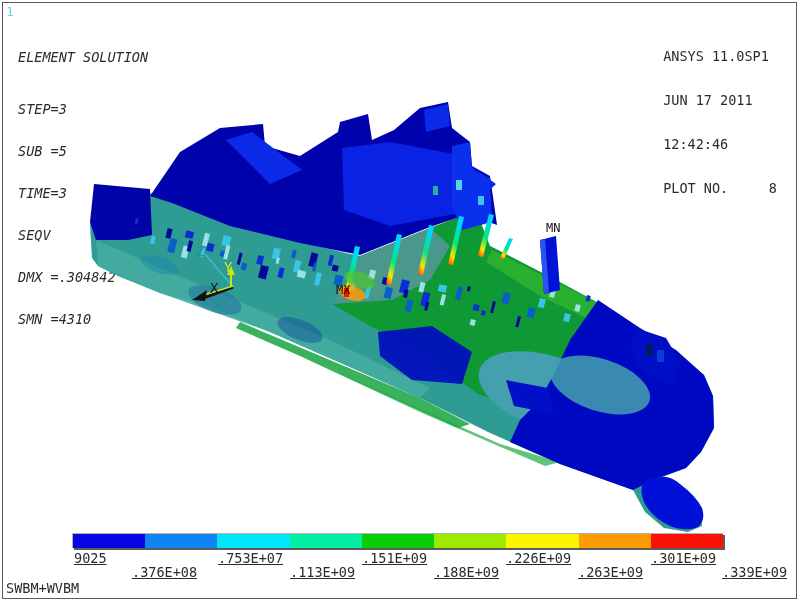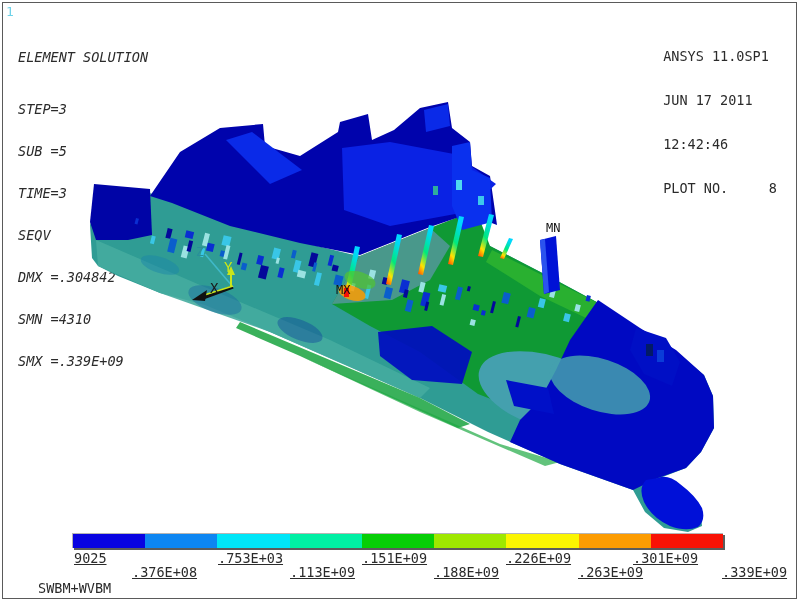--- a/index.html
+++ b/index.html
@@ -8,40 +8,39 @@
   .frame{position:absolute;left:2px;top:2px;right:3px;bottom:3px;border:1px solid #5a5a5a;pointer-events:none;}
   .plot-id{position:absolute;left:6px;top:4px;font-size:13px;color:#6fd2e8;}
   .annot-left{position:absolute;left:18px;top:22px;font-size:13.5px;line-height:14px;white-space:pre;font-style:italic;}
   .annot-left .ttl{margin-bottom:10px;}
   .annot-right{position:absolute;right:23px;top:20px;font-size:13.5px;line-height:14.6px;text-align:left;white-space:pre;}
   .viewport{position:absolute;left:0;top:0;width:800px;height:602px;}
   .legend{position:absolute;left:72px;top:533px;width:650px;height:14px;display:flex;
           box-shadow:2px 2px 0 #5c5c5c;border-top:1px solid #b5b5b5;border-left:1px solid #b5b5b5;}
   .legend .seg{flex:1 1 0;height:100%;}
   .leg-label{position:absolute;font-size:13.5px;white-space:pre;text-decoration:underline;}
-  .footer-title{position:absolute;left:6px;top:580px;font-size:13.5px;white-space:pre;margin-left:32px;}
+  .footer-title{position:absolute;left:6px;top:580px;font-size:13.5px;white-space:pre;}
   svg text{font-family:"DejaVu Sans Mono",monospace;}
 </style>
 </head>
 <body>
 
 <div id="stage">
   <div class="frame"></div>
 
   <div class="plot-id">1</div>
 
   <div class="annot-left">
     <div class="ttl">ELEMENT SOLUTION</div>
     <div>STEP=3</div>
     <div>SUB =5</div>
     <div>TIME=3</div>
     <div>SEQV      (NOAVG)</div>
     <div>DMX =.304842</div>
     <div>SMN =4310</div>
-    <div>SMX =.339E+09</div>
   </div>
 
   <div class="annot-right">
     <div>ANSYS 11.0SP1</div>
     <div>JUN 17 2011</div>
     <div>12:42:46</div>
     <div>PLOT NO.     8</div>
   </div>
 
   <div class="viewport">
@@ -204,24 +203,24 @@
     <div class="seg" style="background-color: rgb(0, 239, 164);"></div>
     <div class="seg" style="background-color: rgb(7, 206, 7);"></div>
     <div class="seg" style="background-color: rgb(159, 232, 0);"></div>
     <div class="seg" style="background-color: rgb(251, 245, 1);"></div>
     <div class="seg" style="background-color: rgb(252, 156, 2);"></div>
     <div class="seg" style="background-color: rgb(248, 18, 5);"></div>
   </div>
 
   <div>
     <span class="leg-label" style="left:74px;top:550px">9025</span>
-    <span class="leg-label" style="left:218px;top:550px">.753E+03</span>
+    <span class="leg-label" style="left:218px;top:550px">.753E+07</span>
     <span class="leg-label" style="left:362px;top:550px">.151E+09</span>
     <span class="leg-label" style="left:506px;top:550px">.226E+09</span>
-    <span class="leg-label" style="left:633px;top:550px">.301E+09</span>
+    <span class="leg-label" style="left:651px;top:550px">.301E+09</span>
     <span class="leg-label" style="left:132px;top:564px">.376E+08</span>
     <span class="leg-label" style="left:290px;top:564px">.113E+09</span>
     <span class="leg-label" style="left:434px;top:564px">.188E+09</span>
     <span class="leg-label" style="left:578px;top:564px">.263E+09</span>
     <span class="leg-label" style="left:722px;top:564px">.339E+09</span>
   </div>
 
   <div class="footer-title">SWBM+WVBM</div>
 </div>
 

